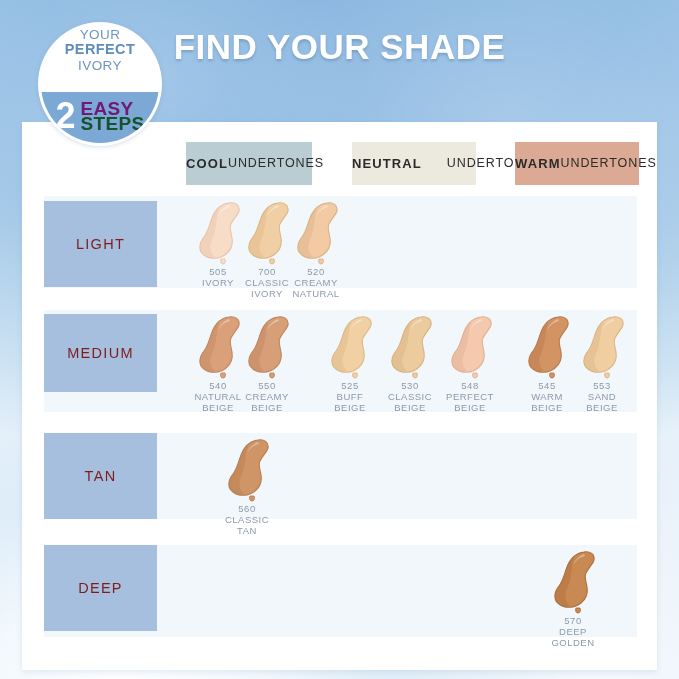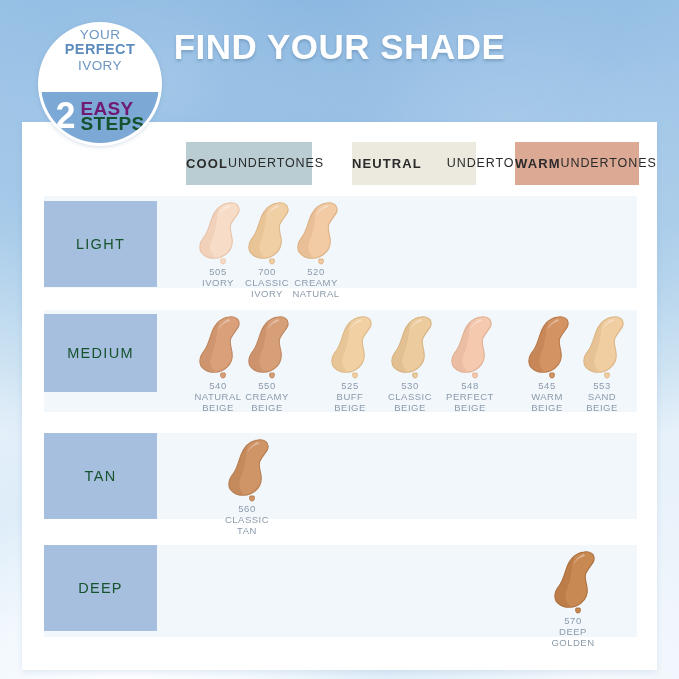--- a/index.html
+++ b/index.html
@@ -80,21 +80,21 @@
   #head-cool   {left:186px;top:142px;width:126px;background:#b9cdd2;}
   #head-neutral{left:352px;top:142px;width:124px;background:#ece9df;}
   #head-warm   {left:515px;top:142px;width:124px;background:#dca994;}
 
   
   .row-band{position:absolute;left:44px;width:593px;background:#f2f7fb;z-index:11;}
   .row-label{
     position:absolute;left:44px;width:113px;background:#a7bfde;z-index:13;
     display:flex;align-items:center;justify-content:center;
   }
-  .row-label span{color:#14532d;font-size:14.5px;letter-spacing:1.3px;}
+  .row-label span{color:#7f1d1d;font-size:14.5px;letter-spacing:1.3px;}
 
   #band-light {top:196px;height:92px;}
   #band-medium{top:310px;height:102px;}
   #band-tan   {top:433px;height:86px;}
   #band-deep  {top:545px;height:92px;}
 
   #label-light {top:201px;height:86px;}
   #label-medium{top:314px;height:78px;}
   #label-tan   {top:433px;height:86px;}
   #label-deep  {top:545px;height:86px;}

